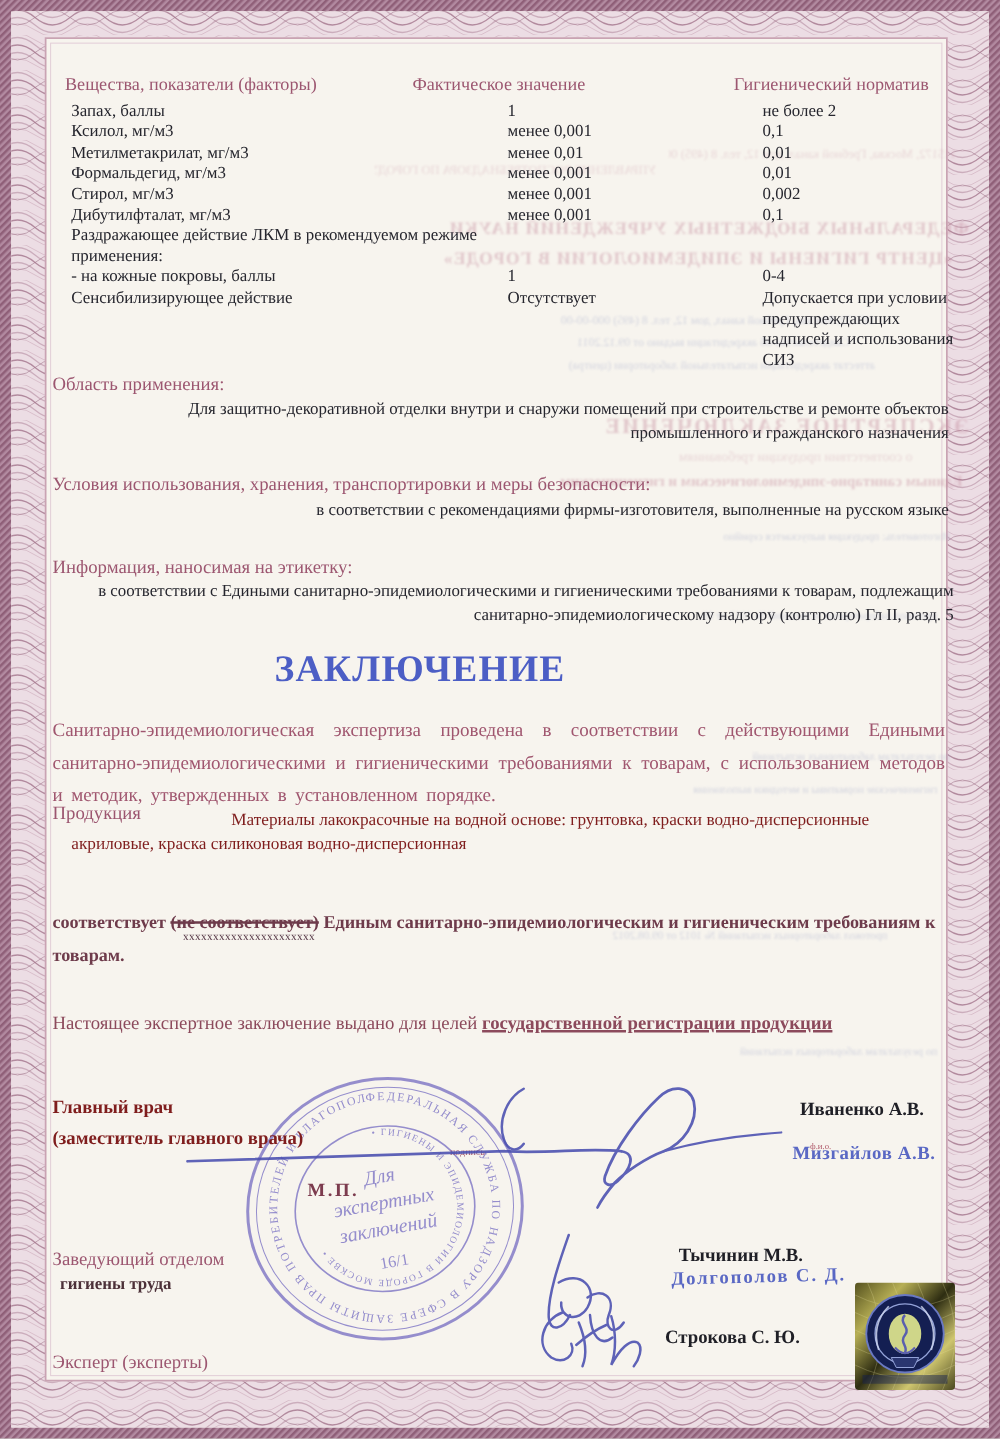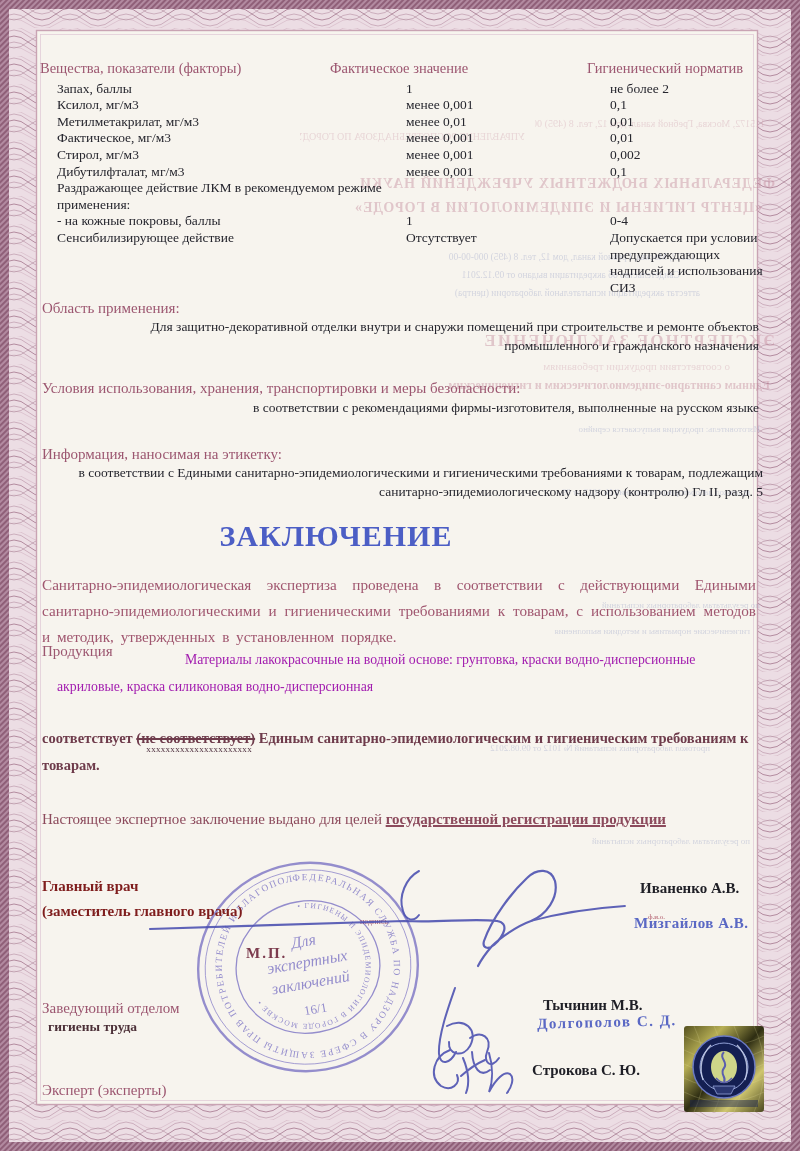--- a/index.html
+++ b/index.html
@@ -13,40 +13,40 @@
   .frame-svg{position:absolute;left:0;top:0;width:800px;height:1151px;pointer-events:none;}
   
   .abs{position:absolute;}
   .sec-title{color:#9c5670;font-size:15px;}
   .body-txt{font-size:13.5px;color:#26262e;line-height:19px;text-align:right;}
   
   .gtable{position:absolute;left:40px;top:60px;width:726px;font-size:13.5px;line-height:16.6px;}
   .trow{display:grid;grid-template-columns:290px 235px 1fr;}
   .th{color:#9c5670;font-size:14.5px;}
   .t-name{padding-left:17px;}
-  .t-name.nohead{padding-left:0;}
+  .t-name.nohead{padding-left:12px;}
   .t-val{padding-left:76px;}
   .t-val.head{padding-left:0;}
   .t-norm{padding-left:45px;}
   .t-norm.head{padding-left:22px;}
   .t-span{grid-column:1/4;padding-left:17px;max-width:330px;}
   .hdr-gap{height:4px;}
   
   .big-title{
     position:absolute;left:0;top:519px;width:672px;text-align:center;
     font-size:30px;font-weight:bold;color:#4c5ec5;letter-spacing:1px;
   }
   .expertise{
     position:absolute;left:42px;top:572px;width:714px;
     color:#a0566f;font-size:15.2px;line-height:26px;text-align:justify;
     word-spacing:3px;
   }
   .product-value{
     position:absolute;left:57px;top:646px;width:706px;
-    font-size:13.8px;line-height:27px;color:#a21caf;text-indent:128px;
+    font-size:13.8px;line-height:19px;color:#7f1d1d;text-indent:128px;
   }
   
   .compliance{
     position:absolute;left:42px;top:725px;width:716px;
     font-size:14.5px;font-weight:bold;color:#6e3b4b;line-height:27px;
   }
   .struck-wrap{position:relative;display:inline-block;}
   .struck{text-decoration:line-through;text-decoration-thickness:1.5px;}
   .xxx{position:absolute;left:10px;top:11px;font-size:9px;letter-spacing:.3px;color:#513241;font-weight:normal;white-space:nowrap;}
   .purpose{
@@ -135,21 +135,21 @@
       <div class="t-name">Ксилол, мг/м3</div>
       <div class="t-val">менее 0,001</div>
       <div class="t-norm">0,1</div>
     </div>
     <div class="trow">
       <div class="t-name">Метилметакрилат, мг/м3</div>
       <div class="t-val">менее 0,01</div>
       <div class="t-norm">0,01</div>
     </div>
     <div class="trow">
-      <div class="t-name">Фактическое, мг/м3</div>
+      <div class="t-name">Формальдегид, мг/м3</div>
       <div class="t-val">менее 0,001</div>
       <div class="t-norm">0,01</div>
     </div>
     <div class="trow">
       <div class="t-name">Стирол, мг/м3</div>
       <div class="t-val">менее 0,001</div>
       <div class="t-norm">0,002</div>
     </div>
     <div class="trow">
       <div class="t-name">Дибутилфталат, мг/м3</div>

